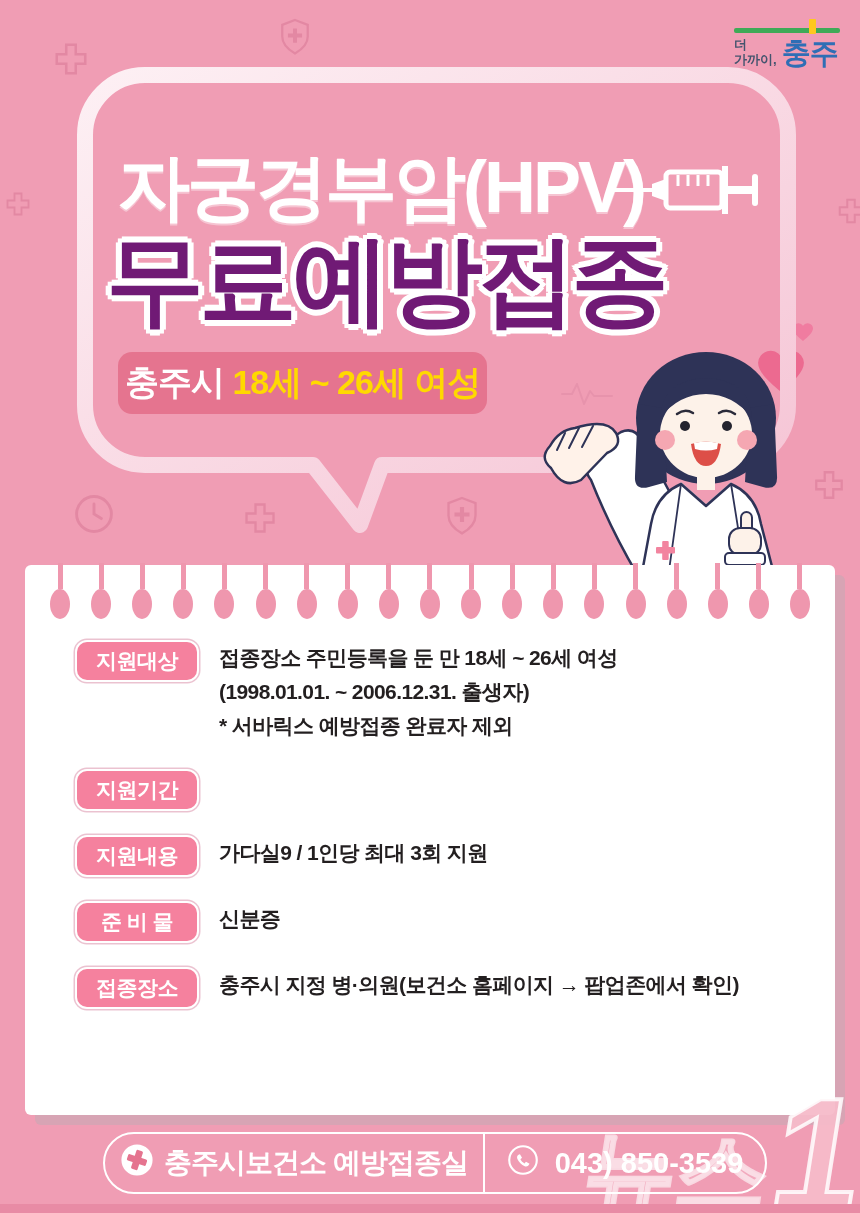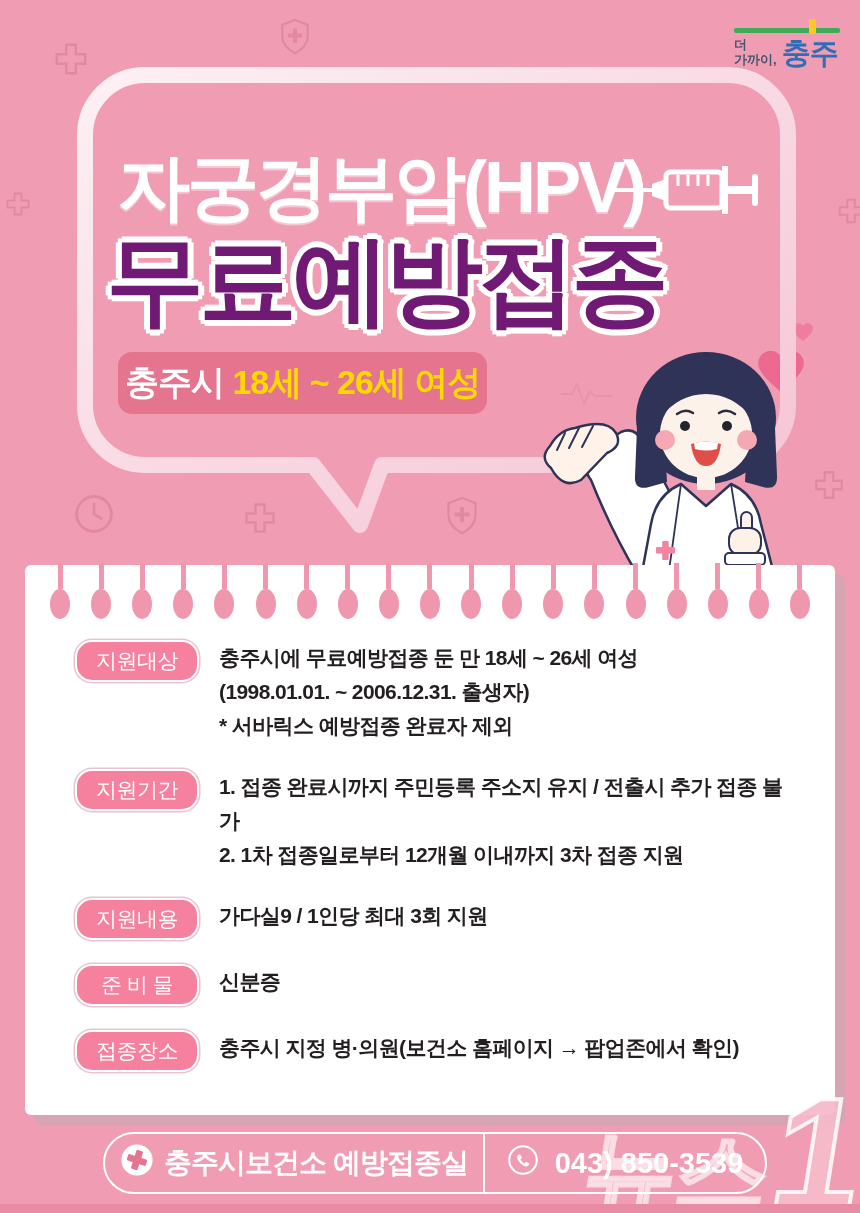--- a/index.html
+++ b/index.html
@@ -53,22 +53,22 @@
   }
   .pins{position:absolute; left:24px; right:24px; top:-2px; height:66px;
     display:flex; justify-content:space-between;}
   .pin{width:22px; display:flex; flex-direction:column; align-items:center;}
   .pin::before{content:""; width:5px; height:26px; background:#ef97ae;}
   .pin::after{content:""; width:20px; height:30px; background:#ef97ae; border-radius:50%;}
   .info{position:absolute; left:52px; top:76px; right:36px;}
   .row{display:flex; align-items:flex-start; margin-bottom:27px;}
   .row-label{
     flex:0 0 auto; min-width:92px; text-align:center;
-    background:#f5819e; color:#fff; font-weight:400; font-size:21px;
-    padding:5px 14px; border-radius:15px; letter-spacing:-0.5px;
+    background:#f5819e; color:#fff; font-weight:700; font-size:21px;
+    padding:5px 14px; border-radius:10px; letter-spacing:-0.5px;
     box-shadow:0 0 0 2px #ffffff, 0 0 0 3.5px rgba(210,120,150,.45);
     margin-right:22px; margin-top:1px;
   }
   .row-lines{font-size:21px; font-weight:800; color:#231f20; line-height:34px; letter-spacing:-0.6px;}
   
   .footer-pill{
     position:absolute; left:103px; top:1132px; width:660px; height:58px;
     border:2.5px solid #ffffff; border-radius:32px;
     display:flex; align-items:stretch; color:#ffffff;
   }
@@ -269,31 +269,27 @@
         <div class="pin"></div>
         <div class="pin"></div>
         <div class="pin"></div>
         <div class="pin"></div>
     </div>
 
     <div class="info">
       <div class="row">
         <div class="row-label">지원대상</div>
         <div class="row-lines">
-          <div>충주시에 무료예방접종 둔 만 18세 ~ 26세 여성</div>
+          <div>접종장소 주민등록을 둔 만 18세 ~ 26세 여성</div>
           <div>(1998.01.01. ~ 2006.12.31. 출생자)</div>
           <div>* 서바릭스 예방접종 완료자 제외</div>
         </div>
       </div>
       <div class="row">
         <div class="row-label">지원기간</div>
-        <div class="row-lines">
-          <div>1. 접종 완료시까지 주민등록 주소지 유지 / 전출시 추가 접종 불가</div>
-          <div>2. 1차 접종일로부터 12개월 이내까지 3차 접종 지원</div>
-        </div>
       </div>
       <div class="row">
         <div class="row-label">지원내용</div>
         <div class="row-lines">
           <div>가다실9 / 1인당 최대 3회 지원</div>
         </div>
       </div>
       <div class="row">
         <div class="row-label">준 비 물</div>
         <div class="row-lines">

